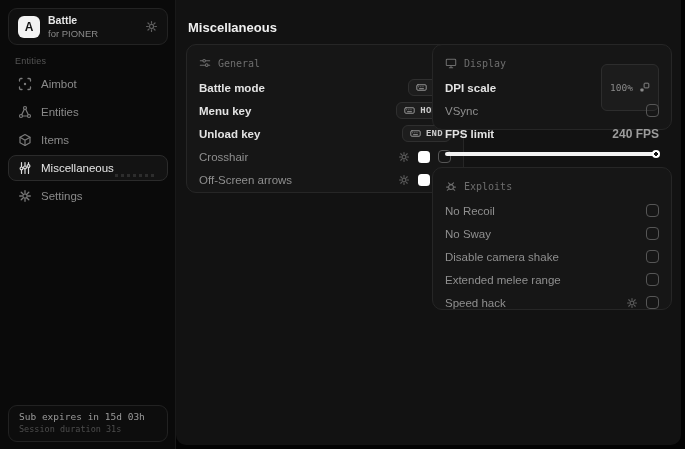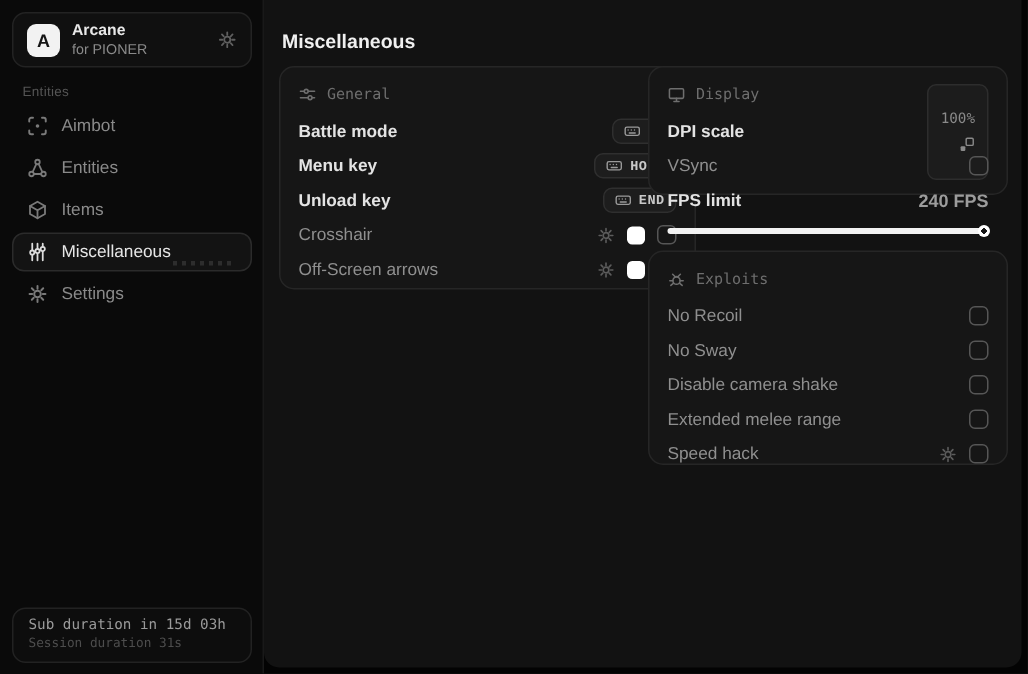--- a/index.html
+++ b/index.html
@@ -89,42 +89,42 @@
     padding:2px 7px; font-size:9px; font-weight:700; color:#c9c9c9;
     letter-spacing:.3px; cursor:pointer;font-family:Liberation Mono, monospace;
   }
   .kbd-badge .ic { color:#9a9a9a; }
 
   .swatch { width:12px; height:12px; border-radius:3.5px; background:#fff; cursor:pointer; }
   .checkbox { width:13px; height:13px; border:1.5px solid #565656; border-radius:4px; cursor:pointer; }
   .gear-sm { color:#5c5c5c; cursor:pointer; display:flex; }
 
   .select-ctl {
-    display:flex; align-items:flex-end; gap:6px;
+    display:flex; align-items:flex-start; gap:6px;
     background:#1c1c1c; border:1px solid #2d2d2d; border-radius:6px;
     padding:17px 8px; font-family:"DejaVu Sans Mono", monospace;
-    font-size:9.5px; color:#8a8a8a; cursor:pointer;flex-direction:column;
+    font-size:9.5px; color:#8a8a8a; cursor:pointer;
   }
   .fps-value { font-size:12px; color:#9c9c9c; font-weight:600; }
   .slider { position:relative; margin-top:5px; height:8px; cursor:pointer; }
   .slider-track { position:absolute; left:0; top:2px; height:4px; border-radius:2px; background:#f2f2f2; }
   .slider-thumb {
     position:absolute; right:-1px; top:0; width:8px; height:8px; border-radius:50%;
     background:radial-gradient(circle, #141414 0 30%, #ffffff 32%);
   }
 </style>
 </head>
 <body>
 
 <div class="sidebar">
 
   <div class="app-card">
     <div class="logo">A</div>
     <div>
-      <div class="app-name">Arcane</div>
+      <div class="app-name">Battle</div>
       <div class="app-sub">for PIONER</div>
     </div>
     <span class="app-gear">
       <svg class="ic" width="13" height="13" viewBox="0 0 14 14" fill="none" stroke="currentColor" stroke-width="1.3" stroke-linecap="round">
         <circle cx="7" cy="7" r="2.2"></circle>
         <path d="M7 1.7v1.8 M7 10.5v1.8 M1.7 7h1.8 M10.5 7h1.8 M3.2 3.2l1.3 1.3 M9.5 9.5l1.3 1.3 M10.8 3.2 9.5 4.5 M4.5 9.5 3.2 10.8"></path>
       </svg>
     </span>
   </div>
 
@@ -173,21 +173,21 @@
       <svg class="ic" width="14" height="14" viewBox="0 0 14 14" fill="none" stroke="currentColor" stroke-width="1.3" stroke-linecap="round">
         <circle cx="7" cy="7" r="2.2"></circle>
         <path d="M7 1.7v1.8 M7 10.5v1.8 M1.7 7h1.8 M10.5 7h1.8 M3.2 3.2l1.3 1.3 M9.5 9.5l1.3 1.3 M10.8 3.2 9.5 4.5 M4.5 9.5 3.2 10.8"></path>
       </svg>
       <span>Settings</span>
     </div>
 
   </div>
 
   <div class="footer-card">
-    <div class="footer-line1">Sub duration in 15d 03h</div>
+    <div class="footer-line1">Sub expires in 15d 03h</div>
     <div class="footer-line2">Session duration 31s</div>
   </div>
 
 </div>
 
 <div class="main">
 
   <div class="main-title">Miscellaneous</div>
 
   <div class="panel panel-general">

